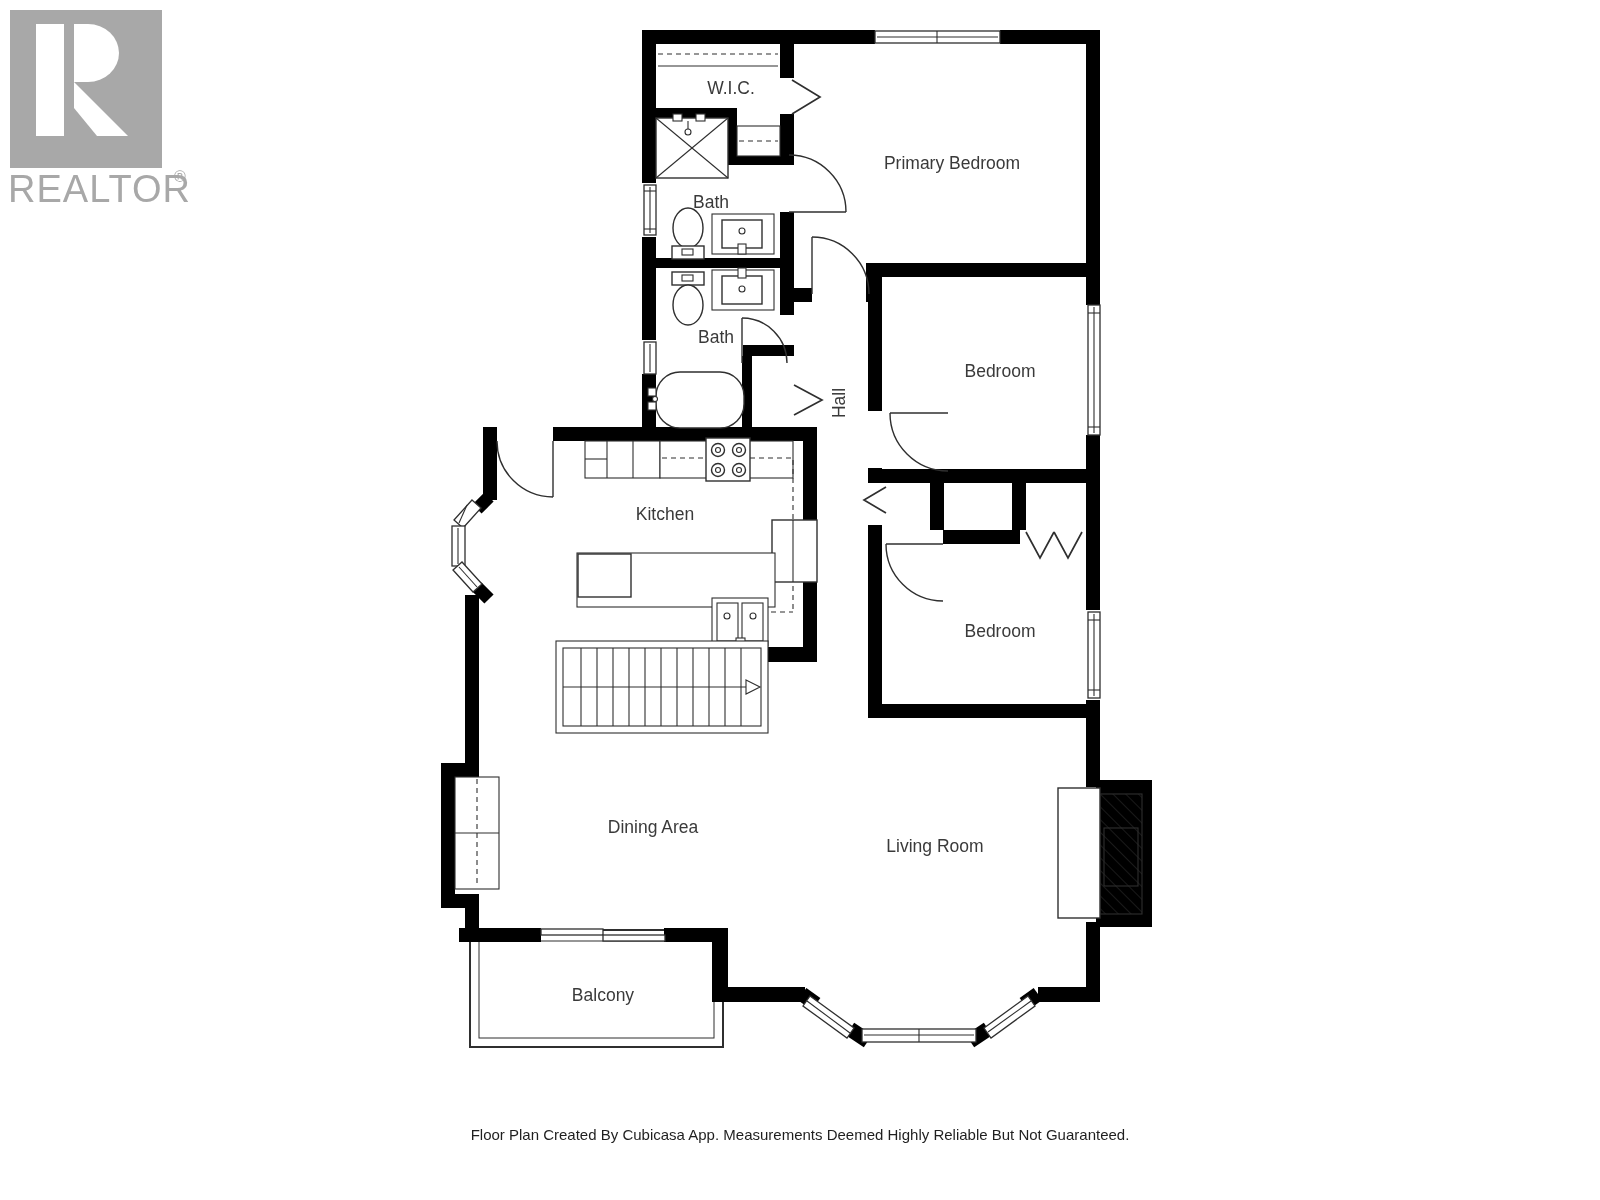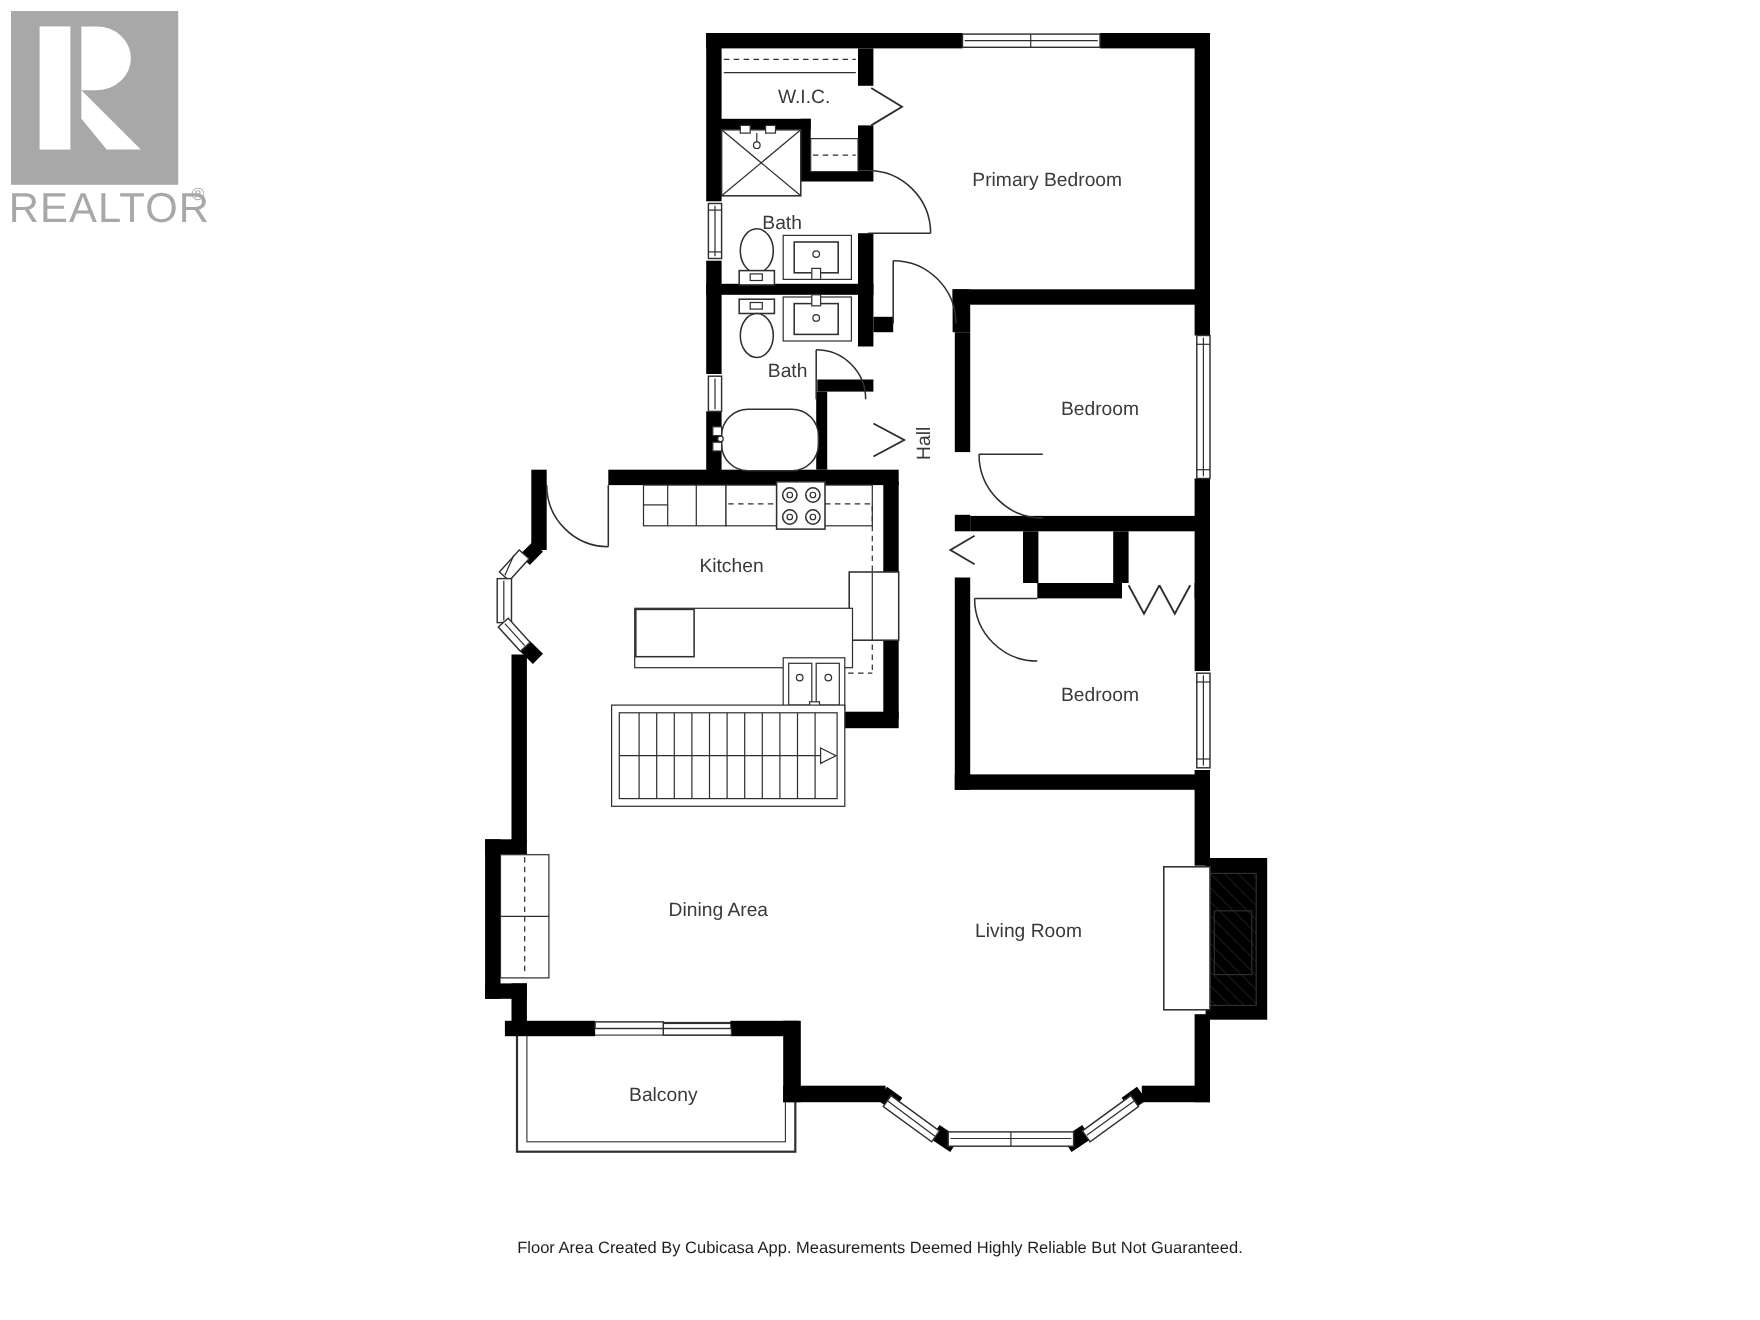--- a/index.html
+++ b/index.html
@@ -314,15 +314,15 @@
     <text class="lbl" x="952" y="169">Primary Bedroom</text>
     <text class="lbl" x="1000" y="377">Bedroom</text>
     <text class="lbl" x="1000" y="637">Bedroom</text>
     <text class="lbl" x="665" y="520">Kitchen</text>
     <text class="lbl" x="653" y="833">Dining Area</text>
     <text class="lbl" x="935" y="852">Living Room</text>
     <text class="lbl" x="603" y="1001">Balcony</text>
   </g>
 </svg>
 
-<div class="footer">Floor Area Created By Cubicasa App. Measurements Deemed Highly Reliable But Not Guaranteed.</div>
+<div class="footer">Floor Plan Created By Cubicasa App. Measurements Deemed Highly Reliable But Not Guaranteed.</div>
 
 </div>
 
 </body></html>

